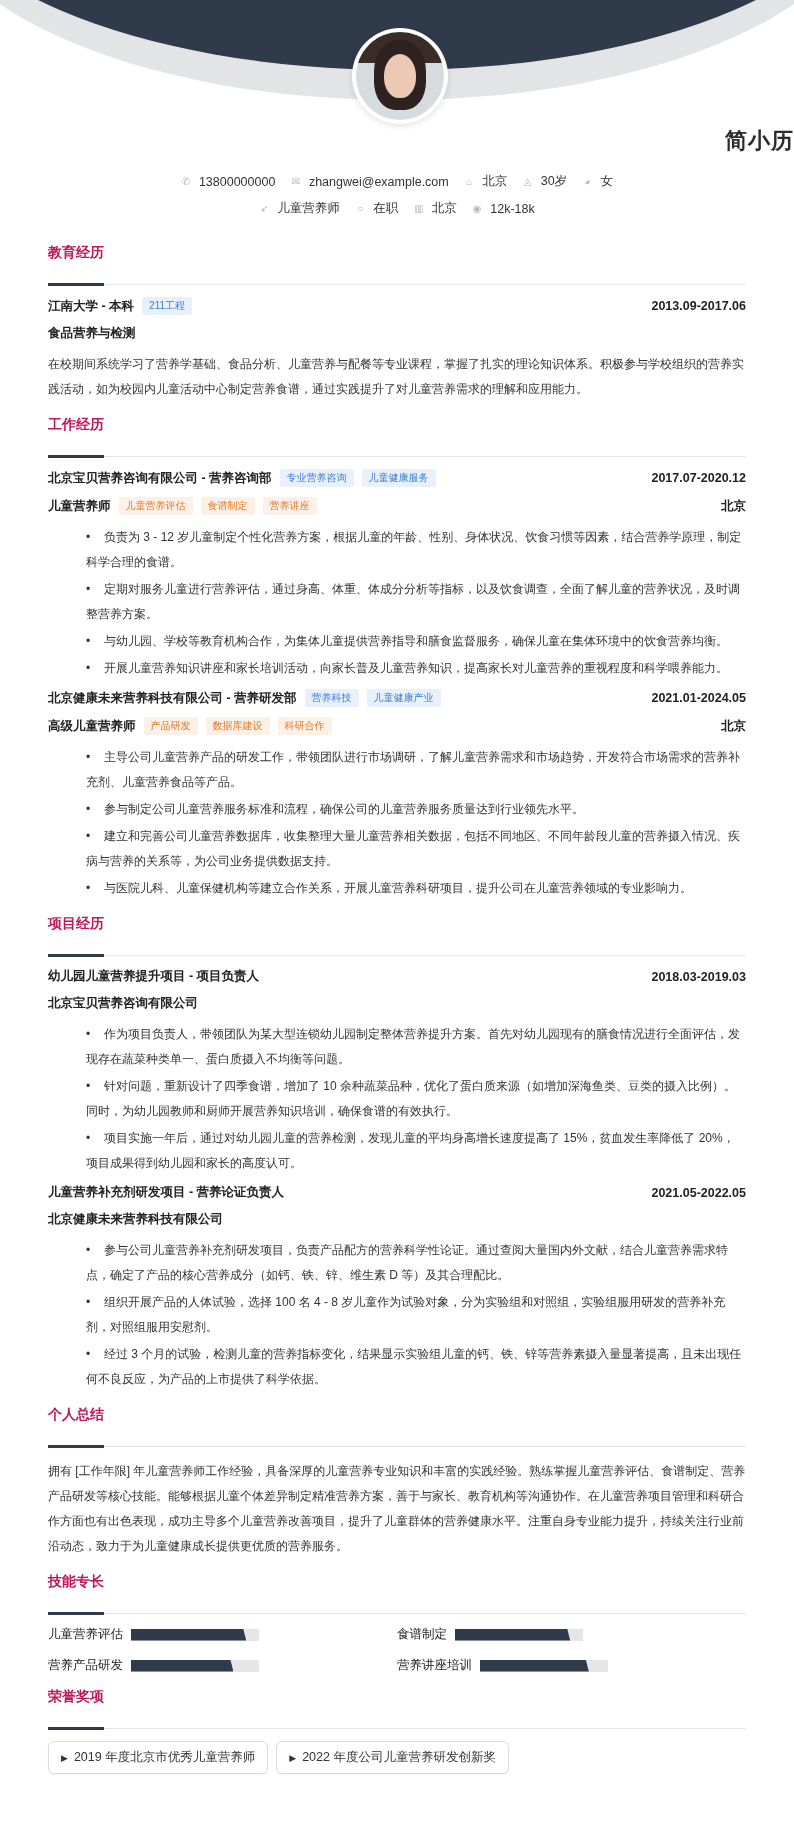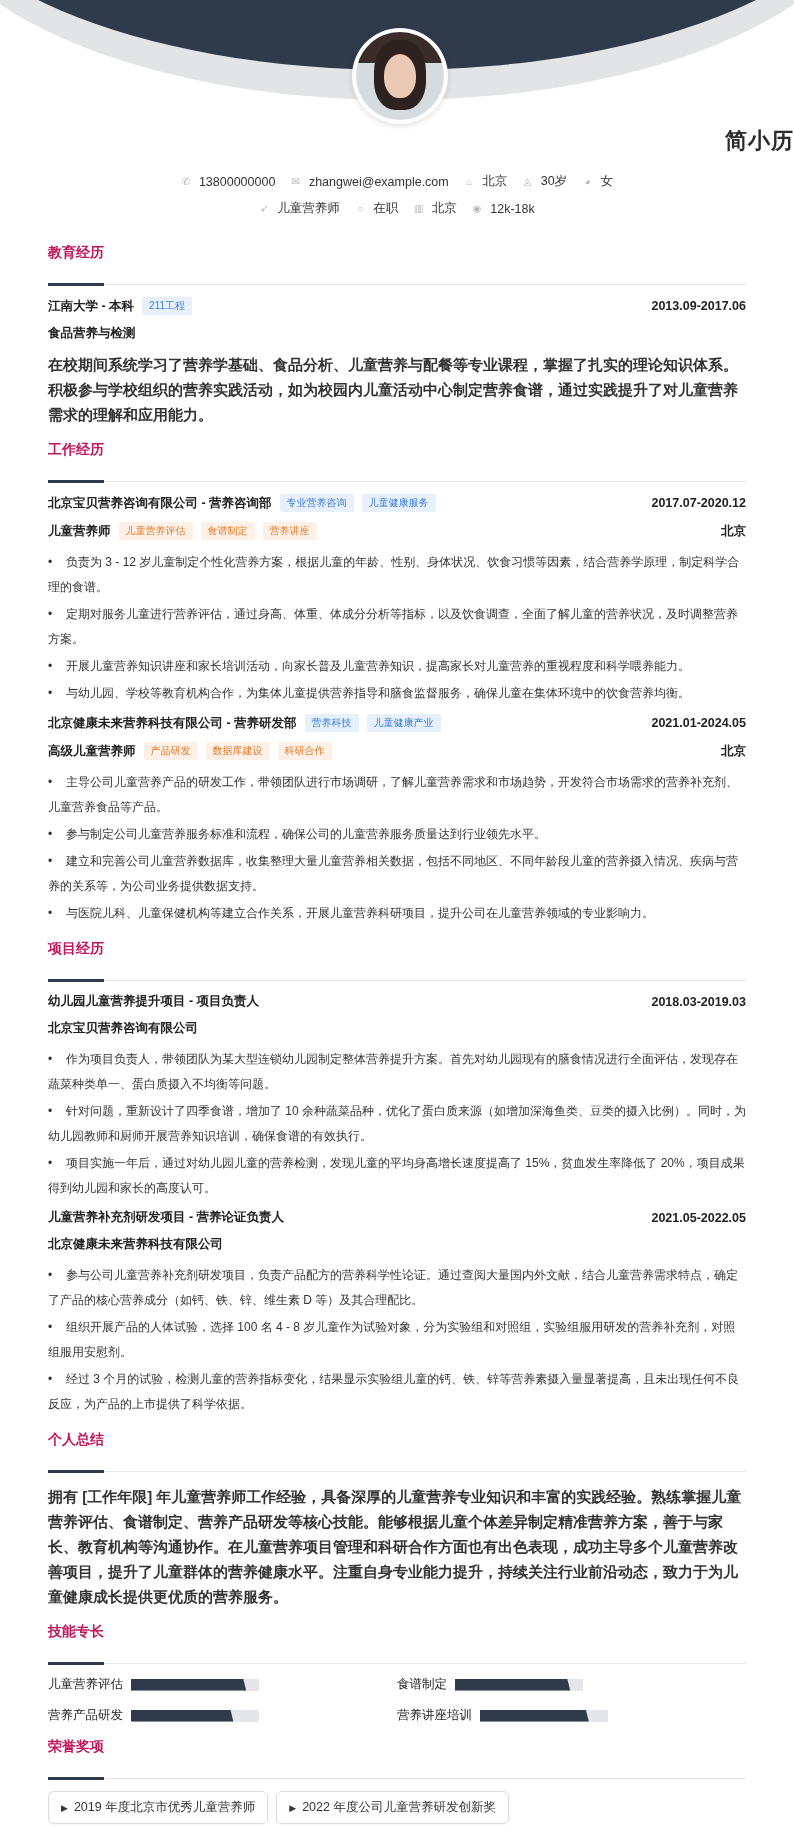--- a/index.html
+++ b/index.html
@@ -23,22 +23,22 @@
   .section { margin-top: 14px; }
   .sec-title { position: relative; font-size: 14px; font-weight: bold; color: #be185d; padding-bottom: 22px; border-bottom: 1px solid #e6e6e6; margin-bottom: 12px; }
   .sec-title::after { content: ""; position: absolute; left: 0; bottom: -2px; width: 56px; height: 3px; background: #2f3b4a; }
   .row { display: flex; justify-content: space-between; align-items: center; margin-bottom: 10px; }
   .row-left { display: flex; align-items: center; font-weight: bold; font-size: 12.5px; }
   .row-right { font-weight: bold; font-size: 12.5px; }
   .tag { display: inline-block; font-weight: normal; font-size: 10px; padding: 2px 7px; margin-left: 8px; border-radius: 2px; }
   .tag.blue { background: #e8f1fb; color: #3a7bd5; }
   .tag.orange { background: #fdf0e6; color: #e07a2a; }
   .sub-title { font-weight: bold; font-size: 12.5px; margin-bottom: 10px; }
-  .para { font-size: 15px; line-height: 25px; color: #333; margin-bottom: 10px; font-weight: bold; }
-  ul.bullets { list-style: none; margin-bottom: 8px; }
+  .para { font-size: 12px; line-height: 25px; color: #333; margin-bottom: 10px; }
+  ul.bullets { list-style: none; margin-bottom: 8px; margin-left: 38px; }
   ul.bullets li { position: relative; padding-left: 0; font-size: 12px; line-height: 25px; color: #333; margin-bottom: 2px; }
   ul.bullets li::before { content: "•"; display: inline-block; width: 18px; color: #333; }
   .entry { margin-bottom: 8px; }
 
   .skills { display: grid; grid-template-columns: 1fr 1fr; row-gap: 14px; margin-bottom: 14px; }
   .skill { display: flex; align-items: center; font-size: 12.5px; }
   .skill-label { margin-right: 8px; }
   .bar { position: relative; width: 128px; height: 12px; background: #e4e6ea; }
   .bar-fill { position: absolute; left: 0; top: 0; height: 12px; background: #2f3b4a; clip-path: polygon(0 0, calc(100% - 3px) 0, 100% 100%, 0 100%); }
 
@@ -133,22 +133,22 @@
           <span>儿童营养师</span>
           <span class="tag orange">儿童营养评估</span>
           <span class="tag orange">食谱制定</span>
           <span class="tag orange">营养讲座</span>
         </div>
         <div class="row-right">北京</div>
       </div>
       <ul class="bullets">
         <li>负责为 3 - 12 岁儿童制定个性化营养方案，根据儿童的年龄、性别、身体状况、饮食习惯等因素，结合营养学原理，制定科学合理的食谱。</li>
         <li>定期对服务儿童进行营养评估，通过身高、体重、体成分分析等指标，以及饮食调查，全面了解儿童的营养状况，及时调整营养方案。</li>
+        <li>与幼儿园、学校等教育机构合作，为集体儿童提供营养指导和膳食监督服务，确保儿童在集体环境中的饮食营养均衡。</li>
         <li>开展儿童营养知识讲座和家长培训活动，向家长普及儿童营养知识，提高家长对儿童营养的重视程度和科学喂养能力。</li>
-        <li>与幼儿园、学校等教育机构合作，为集体儿童提供营养指导和膳食监督服务，确保儿童在集体环境中的饮食营养均衡。</li>
       </ul>
     </div>
 
     <div class="entry">
       <div class="row">
         <div class="row-left">
           <span>北京健康未来营养科技有限公司 - 营养研发部</span>
           <span class="tag blue">营养科技</span>
           <span class="tag blue">儿童健康产业</span>
         </div>

